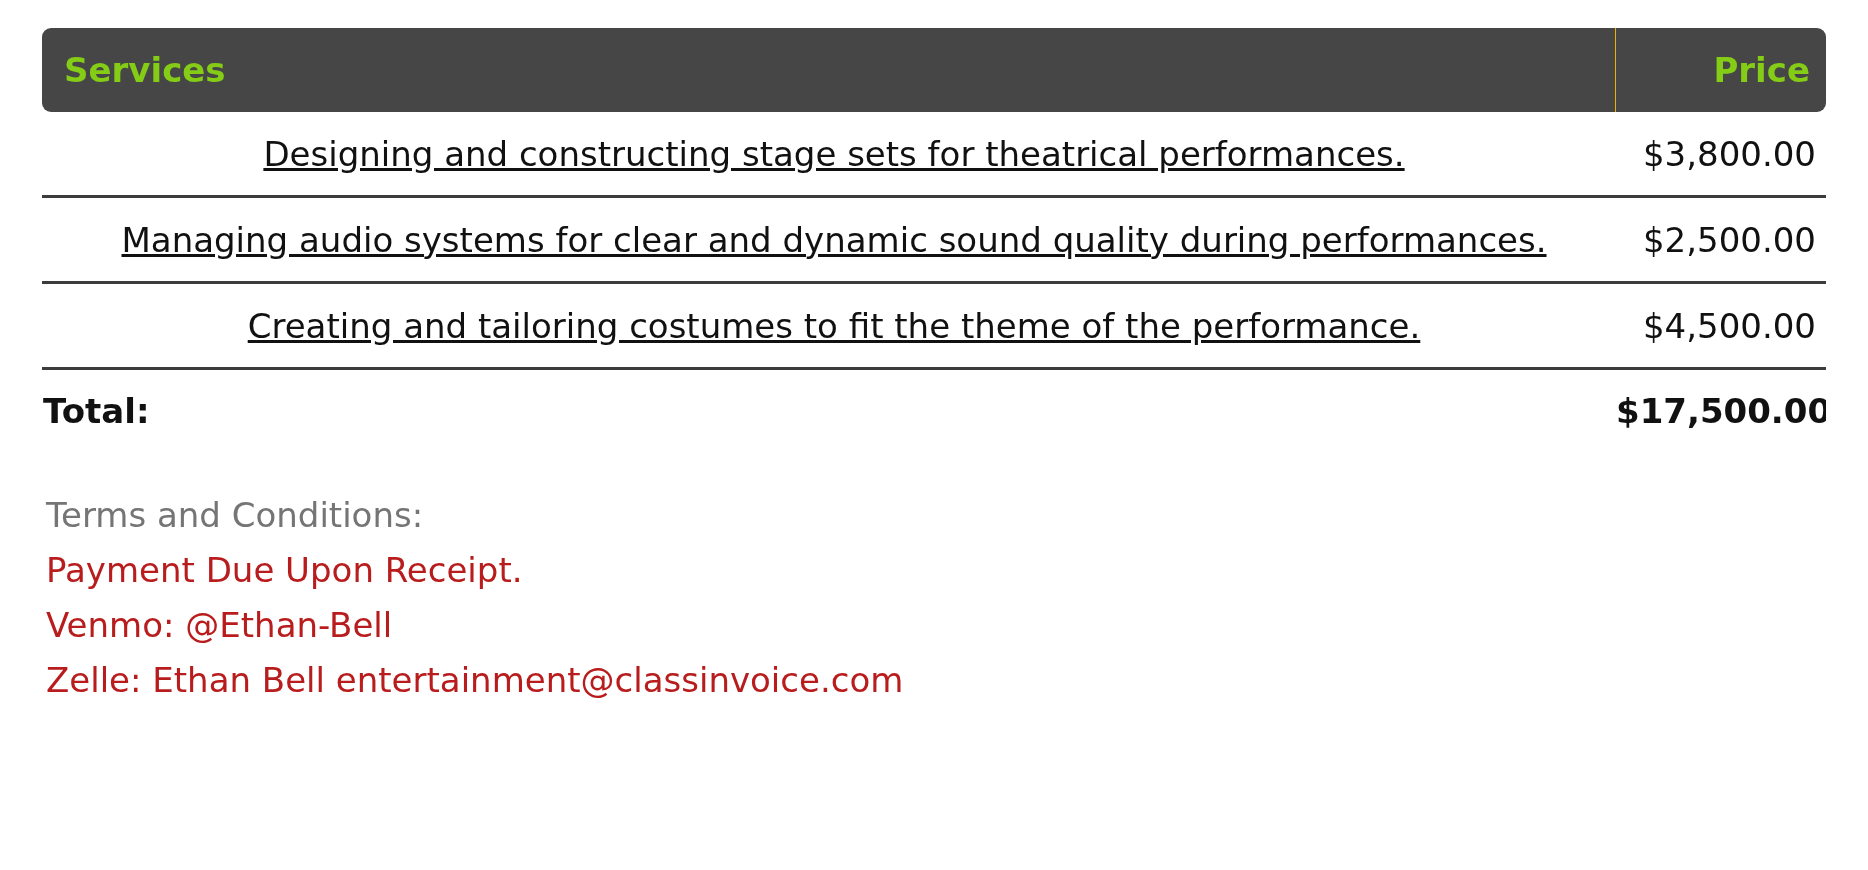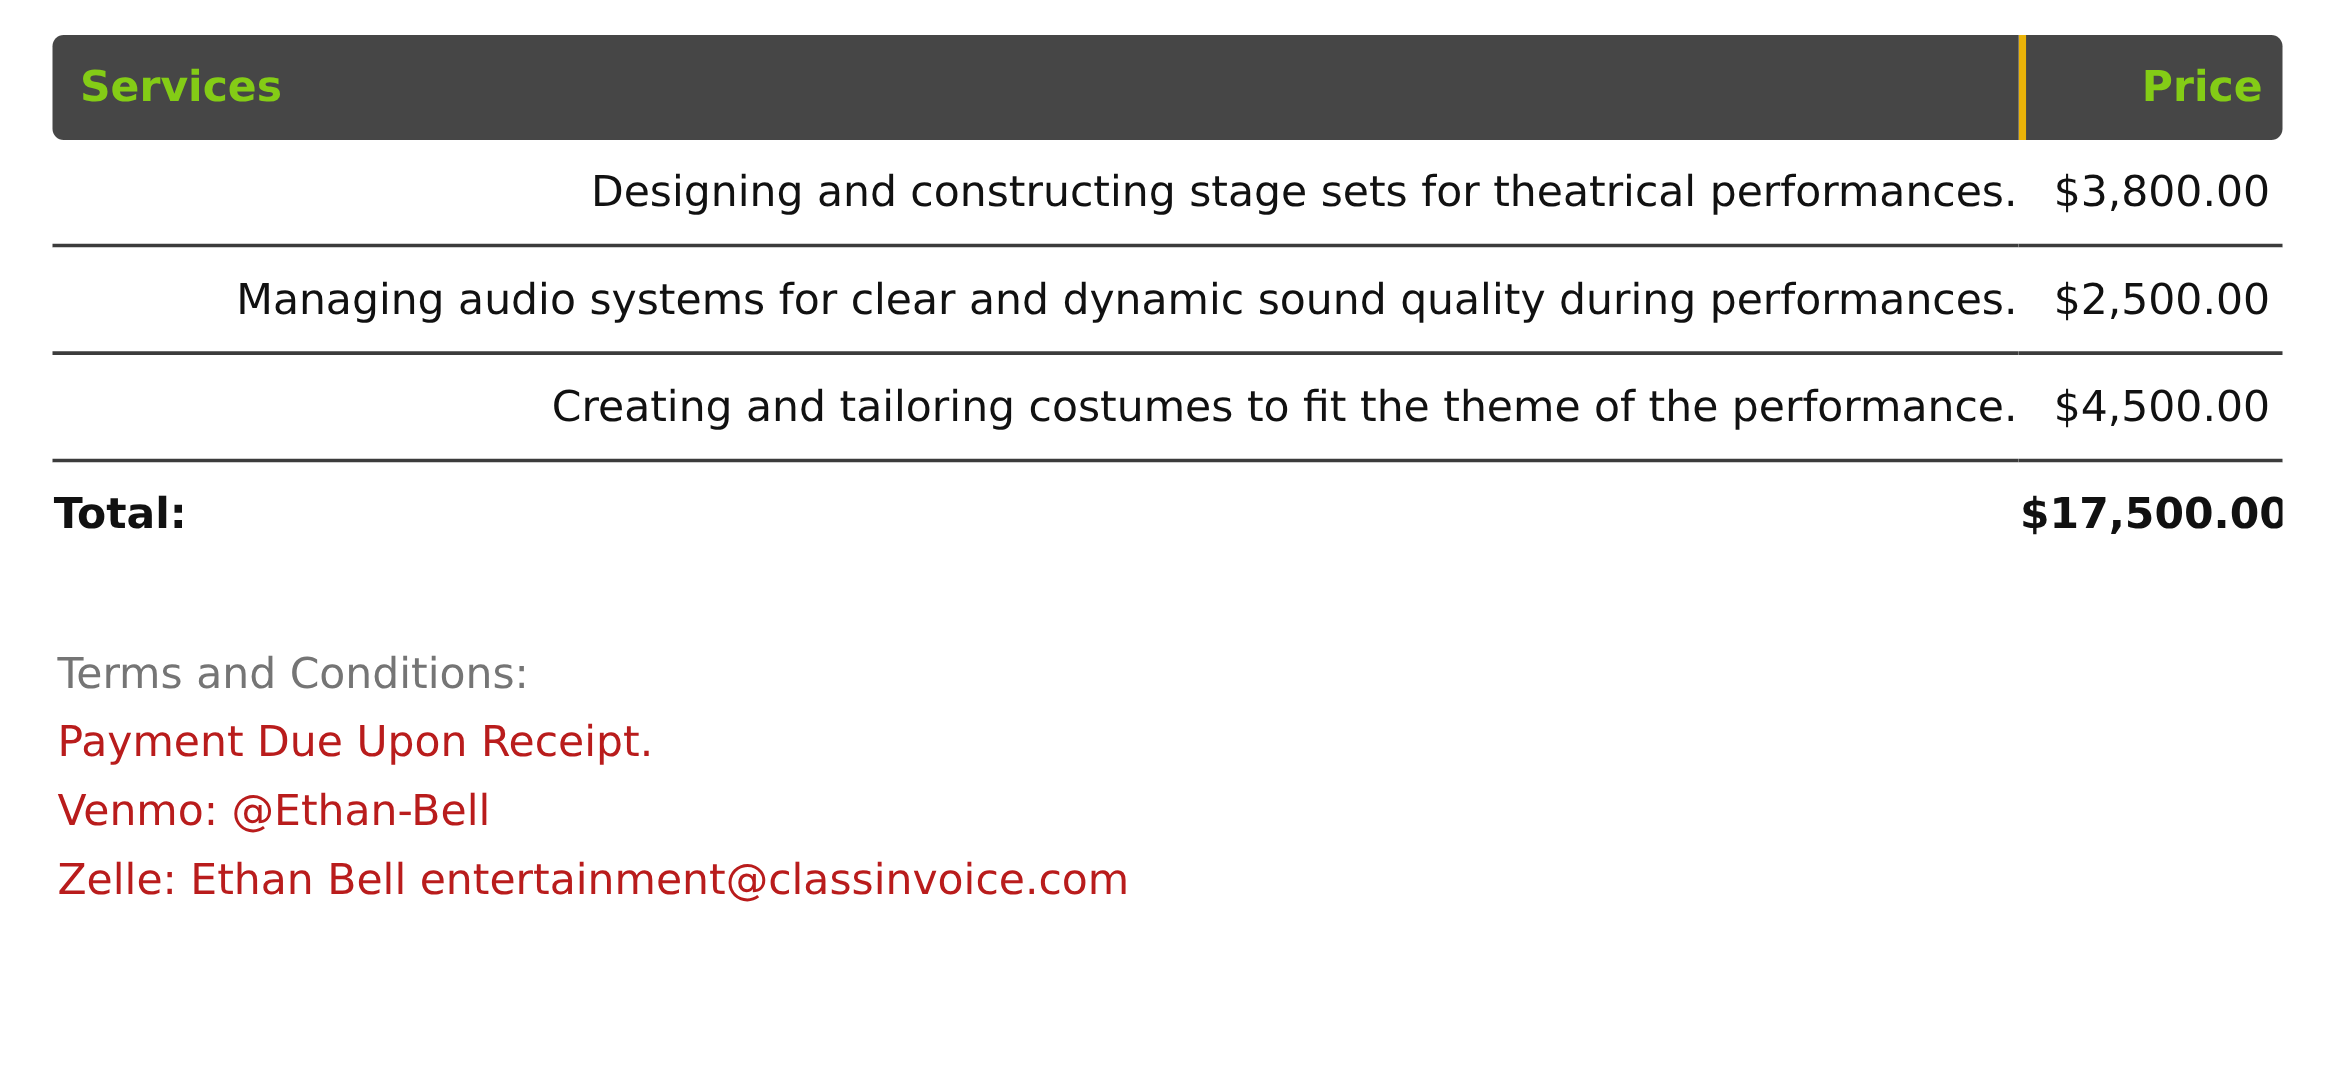--- a/index.html
+++ b/index.html
@@ -34,50 +34,51 @@
   }
   th.th-services {
     text-align: left;
     padding-left: 22px;
     border-radius: 9px 0 0 9px;
   }
   th.th-price {
     text-align: right;
     padding-right: 16px;
     border-radius: 0 9px 9px 0;
-    border-left: 6px solid #eab308;
+    border-left: 1px solid #eab308;
   }
   tbody td {
     font-size: 34px;
     height: 86px;
     vertical-align: middle;
     border-bottom: 3px solid #3c3c3c;
     background: #ffffff;
     white-space: nowrap;
     overflow: hidden;
   }
   td.svc {
-    text-align: right;
+    text-align: center;
     padding-left: 12px;
+    text-decoration: underline;
   }
   td.prc {
     text-align: right;
     padding-right: 10px;
   }
   tr.total-row td {
     border-bottom: none;
     height: 82px;
     font-weight: bold;
   }
   td.total-label {
     text-align: left;
     padding-right: 50px;
   }
   .terms {
-    margin-top: 60px;
+    margin-top: 36px;
     padding-left: 4px;
     font-size: 34px;
     line-height: 55px;
   }
   .terms-heading {
     color: #757575;
   }
   .terms-line {
     color: #b91c1c;
   }

